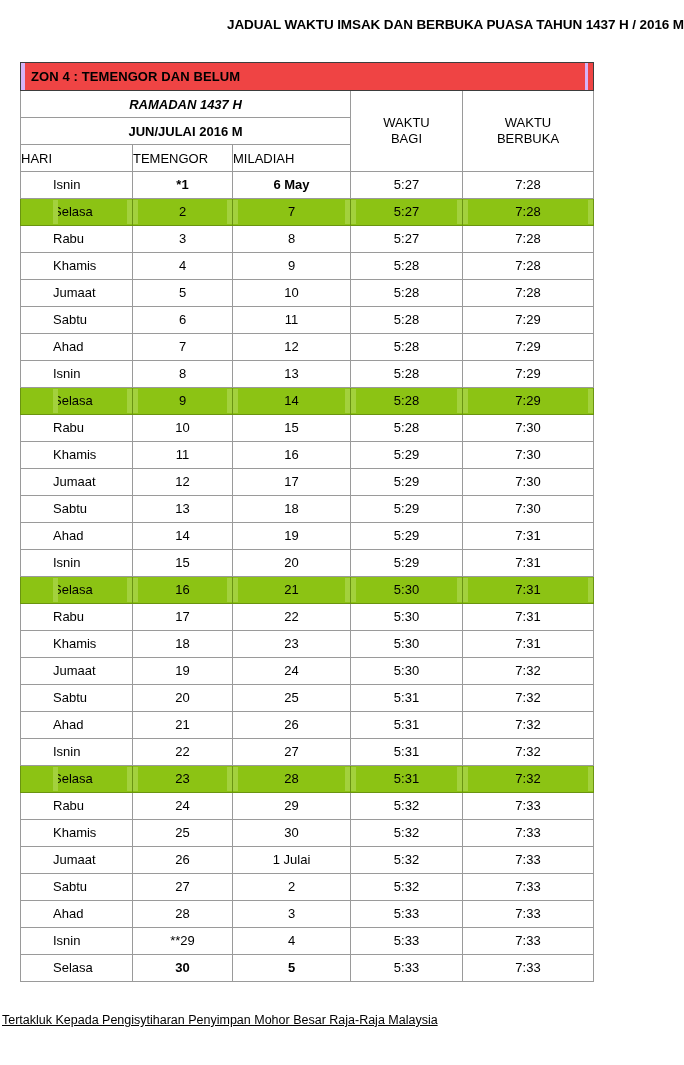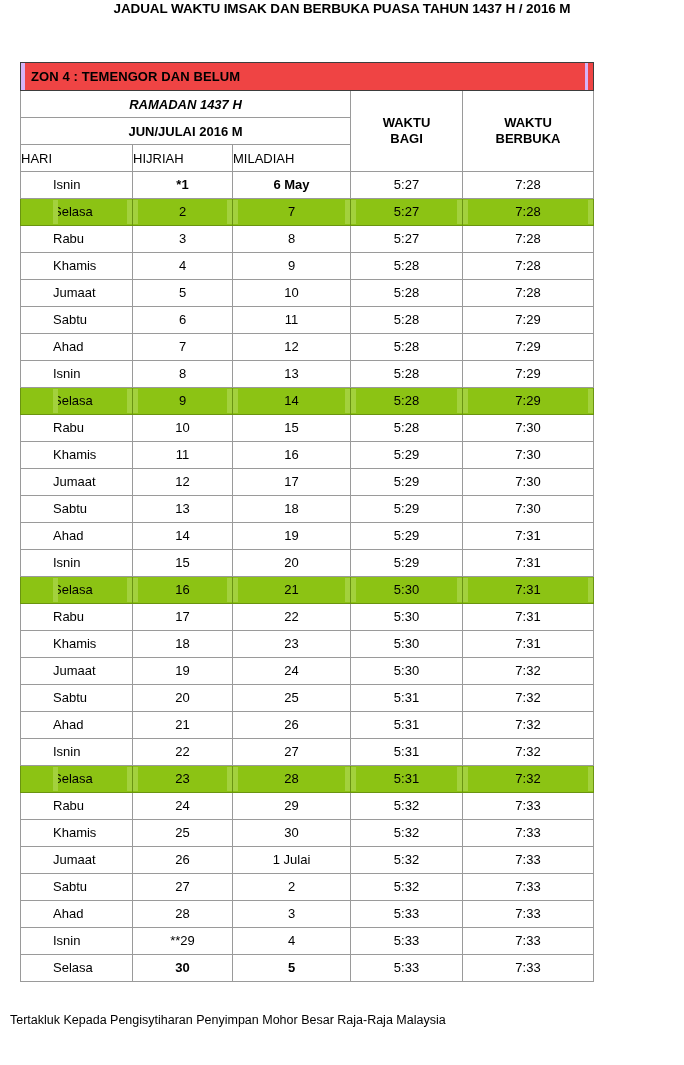--- a/index.html
+++ b/index.html
@@ -11,22 +11,22 @@
     width: 684px;
     height: 1065px;
     font-family: "Liberation Sans", sans-serif;
     color: #000000;
     overflow: hidden;
     position: relative;
   }
 
   
   .title-block {
-    padding-top: 0;
-    text-align: center;
+    padding-top: 16px;
+    text-align: right;
   }
   .title-line1 {
     font-size: 13.5px;
     font-weight: bold;
     letter-spacing: -0.1px;
     line-height: 17px;
   }
   .title-line2 {
     font-size: 13.5px;
     font-weight: bold;
@@ -114,21 +114,21 @@
     height: 30px;
   }
   td.hdr-col {
     text-align: left;
     font-weight: normal;
     font-size: 13px;
     height: 30px;
   }
   td.hdr-tall {
     text-align: center;
-    font-weight: bold;
+    font-weight: normal;
     font-size: 13px;
     line-height: 16px;
   }
 
   
   td.d-hari {
     text-align: left;
     padding-left: 11px;
   }
   td.d-num, td.d-time {
@@ -164,24 +164,25 @@
   .cellpad {
     display: block;
     height: 24px;
     line-height: 24px;
   }
   td.d-hari .cellpad { text-align: left; margin-left: 32px; }
 
   
   .footnotes {
     position: absolute;
-    left: 10px;
+    left: 2px;
     top: 1011px;
     font-size: 12.5px;
     line-height: 18px;
+    text-decoration: underline;
   }
   .footnotes div { white-space: nowrap; }
 </style>
 </head>
 <body>
 
 <div class="title-block">
   <div class="title-line1">JADUAL WAKTU IMSAK DAN BERBUKA PUASA TAHUN 1437 H / 2016 M</div>
 </div>
 
@@ -211,21 +212,21 @@
         <td class="hdr-tall" rowspan="3">
           <span>WAKTU</span><br>
           <span>BERBUKA</span>
         </td>
       </tr>
       <tr>
         <td class="hdr-bulan" colspan="3">JUN/JULAI 2016 M</td>
       </tr>
       <tr>
         <td class="hdr-col">HARI</td>
-        <td class="hdr-col">HIJRIAH</td>
+        <td class="hdr-col">TEMENGOR</td>
         <td class="hdr-col">MILADIAH</td>
       </tr>
 
     <tr>
           <td class="d-hari">
             <span class="cellpad">Isnin</span>
           </td>
           <td class="d-num bold">
             <span class="cellpad">*1</span>
           </td>

